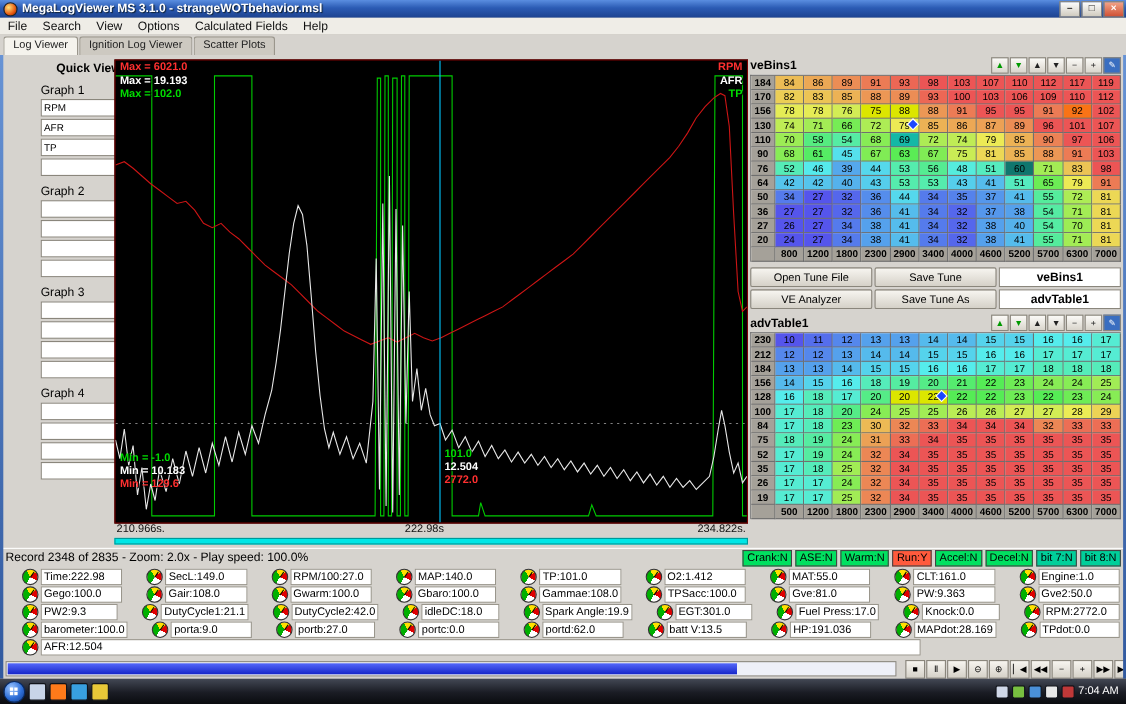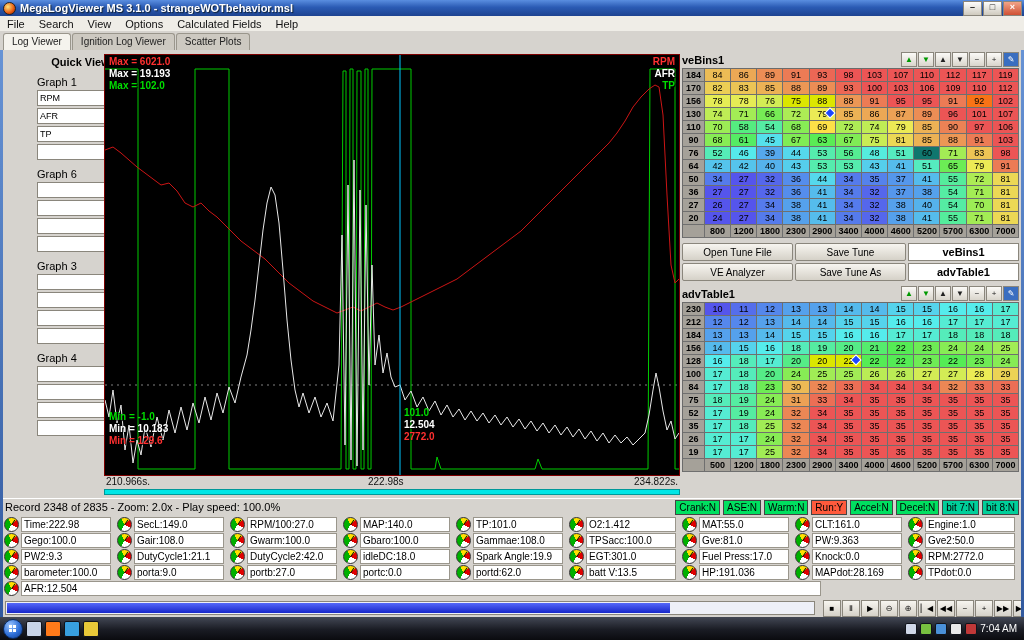--- a/index.html
+++ b/index.html
@@ -79,21 +79,21 @@
 
   
   .statusline{position:absolute;top:498px;left:0;right:0;height:17px;background:#d6d3ce;
     border-top:1px solid #fff;display:flex;align-items:center;font-size:11px;padding:0 5px;box-sizing:border-box;}
   .record-text{flex:1;}
   .badge{font-size:10px;padding:1px 3px;margin-left:3px;border:1px solid #444;color:#000;white-space:nowrap;}
 
   
   .gauges{position:absolute;top:516px;left:0;right:0;}
   .gauge-row{display:flex;height:16px;align-items:center;padding-left:4px;}
-  .gauge-cell{width:113px;display:flex;align-items:center;gap:2px;box-sizing:border-box;padding-right:6px;}
+  .gauge-cell{width:113px;display:flex;align-items:center;gap:2px;box-sizing:border-box;padding-right:6px;margin-left:16px;}
   .gauge-icon{width:13px;height:13px;border-radius:50%;border:1px solid #333;flex:none;position:relative;
     background:conic-gradient(from 210deg,#00b000 0 120deg,#ffe000 120deg 200deg,#e00000 200deg 268deg,#ffffff 268deg 360deg);}
   .gauge-icon::after{content:"";position:absolute;left:6px;top:1px;width:1px;height:6px;background:#000;
     transform-origin:bottom center;transform:rotate(35deg);}
   .gauge-box{background:#fff;border:1px solid #9a968c;font-size:10px;padding:0 2px;height:13px;
     line-height:13px;white-space:nowrap;overflow:hidden;flex:1;}
   .afr-box{flex:none;width:794px;}
 
   
   .progress-row{position:absolute;top:599px;left:0;right:0;height:18px;display:flex;align-items:center;
@@ -168,21 +168,21 @@
         <div class="combo">
           <span class="combo-text">TP</span>
           <span class="combo-swatch" style="background: rgb(242, 242, 242);"></span>
           <span class="combo-arrow">▼</span>
         </div>
         <div class="combo">
           <span class="combo-text"></span>
           <span class="combo-swatch" style="background: rgb(221, 221, 0);"></span>
           <span class="combo-arrow">▼</span>
         </div>
-        <div class="graph-label">Graph 6</div>
+        <div class="graph-label">Graph 2</div>
         <div class="combo">
           <span class="combo-text"></span>
           <span class="combo-swatch" style="background: rgb(221, 0, 0);"></span>
           <span class="combo-arrow">▼</span>
         </div>
         <div class="combo">
           <span class="combo-text"></span>
           <span class="combo-swatch" style="background: rgb(0, 187, 0);"></span>
           <span class="combo-arrow">▼</span>
         </div>
@@ -344,21 +344,21 @@
           <div class="vcell" style="background: rgb(236, 161, 85);">87</div>
           <div class="vcell" style="background: rgb(236, 141, 85);">89</div>
           <div class="vcell" style="background: rgb(236, 85, 85);">96</div>
           <div class="vcell" style="background: rgb(236, 85, 85);">101</div>
           <div class="vcell" style="background: rgb(236, 85, 85);">107</div>
           <div class="vcell vhead">110</div>
           <div class="vcell" style="background: rgb(156, 236, 85);">70</div>
           <div class="vcell" style="background: rgb(85, 236, 128);">58</div>
           <div class="vcell" style="background: rgb(85, 236, 163);">54</div>
           <div class="vcell" style="background: rgb(135, 236, 85);">68</div>
-          <div class="vcell" style="background: #fde047;">69</div>
+          <div class="vcell" style="background: #14b8a6;">69</div>
           <div class="vcell" style="background: rgb(173, 236, 85);">72</div>
           <div class="vcell" style="background: rgb(191, 236, 85);">74</div>
           <div class="vcell" style="background: rgb(236, 234, 85);">79</div>
           <div class="vcell" style="background: rgb(236, 178, 85);">85</div>
           <div class="vcell" style="background: rgb(236, 130, 85);">90</div>
           <div class="vcell" style="background: rgb(236, 85, 85);">97</div>
           <div class="vcell" style="background: rgb(236, 85, 85);">106</div>
           <div class="vcell vhead">90</div>
           <div class="vcell" style="background: rgb(135, 236, 85);">68</div>
           <div class="vcell" style="background: rgb(85, 236, 100);">61</div>

